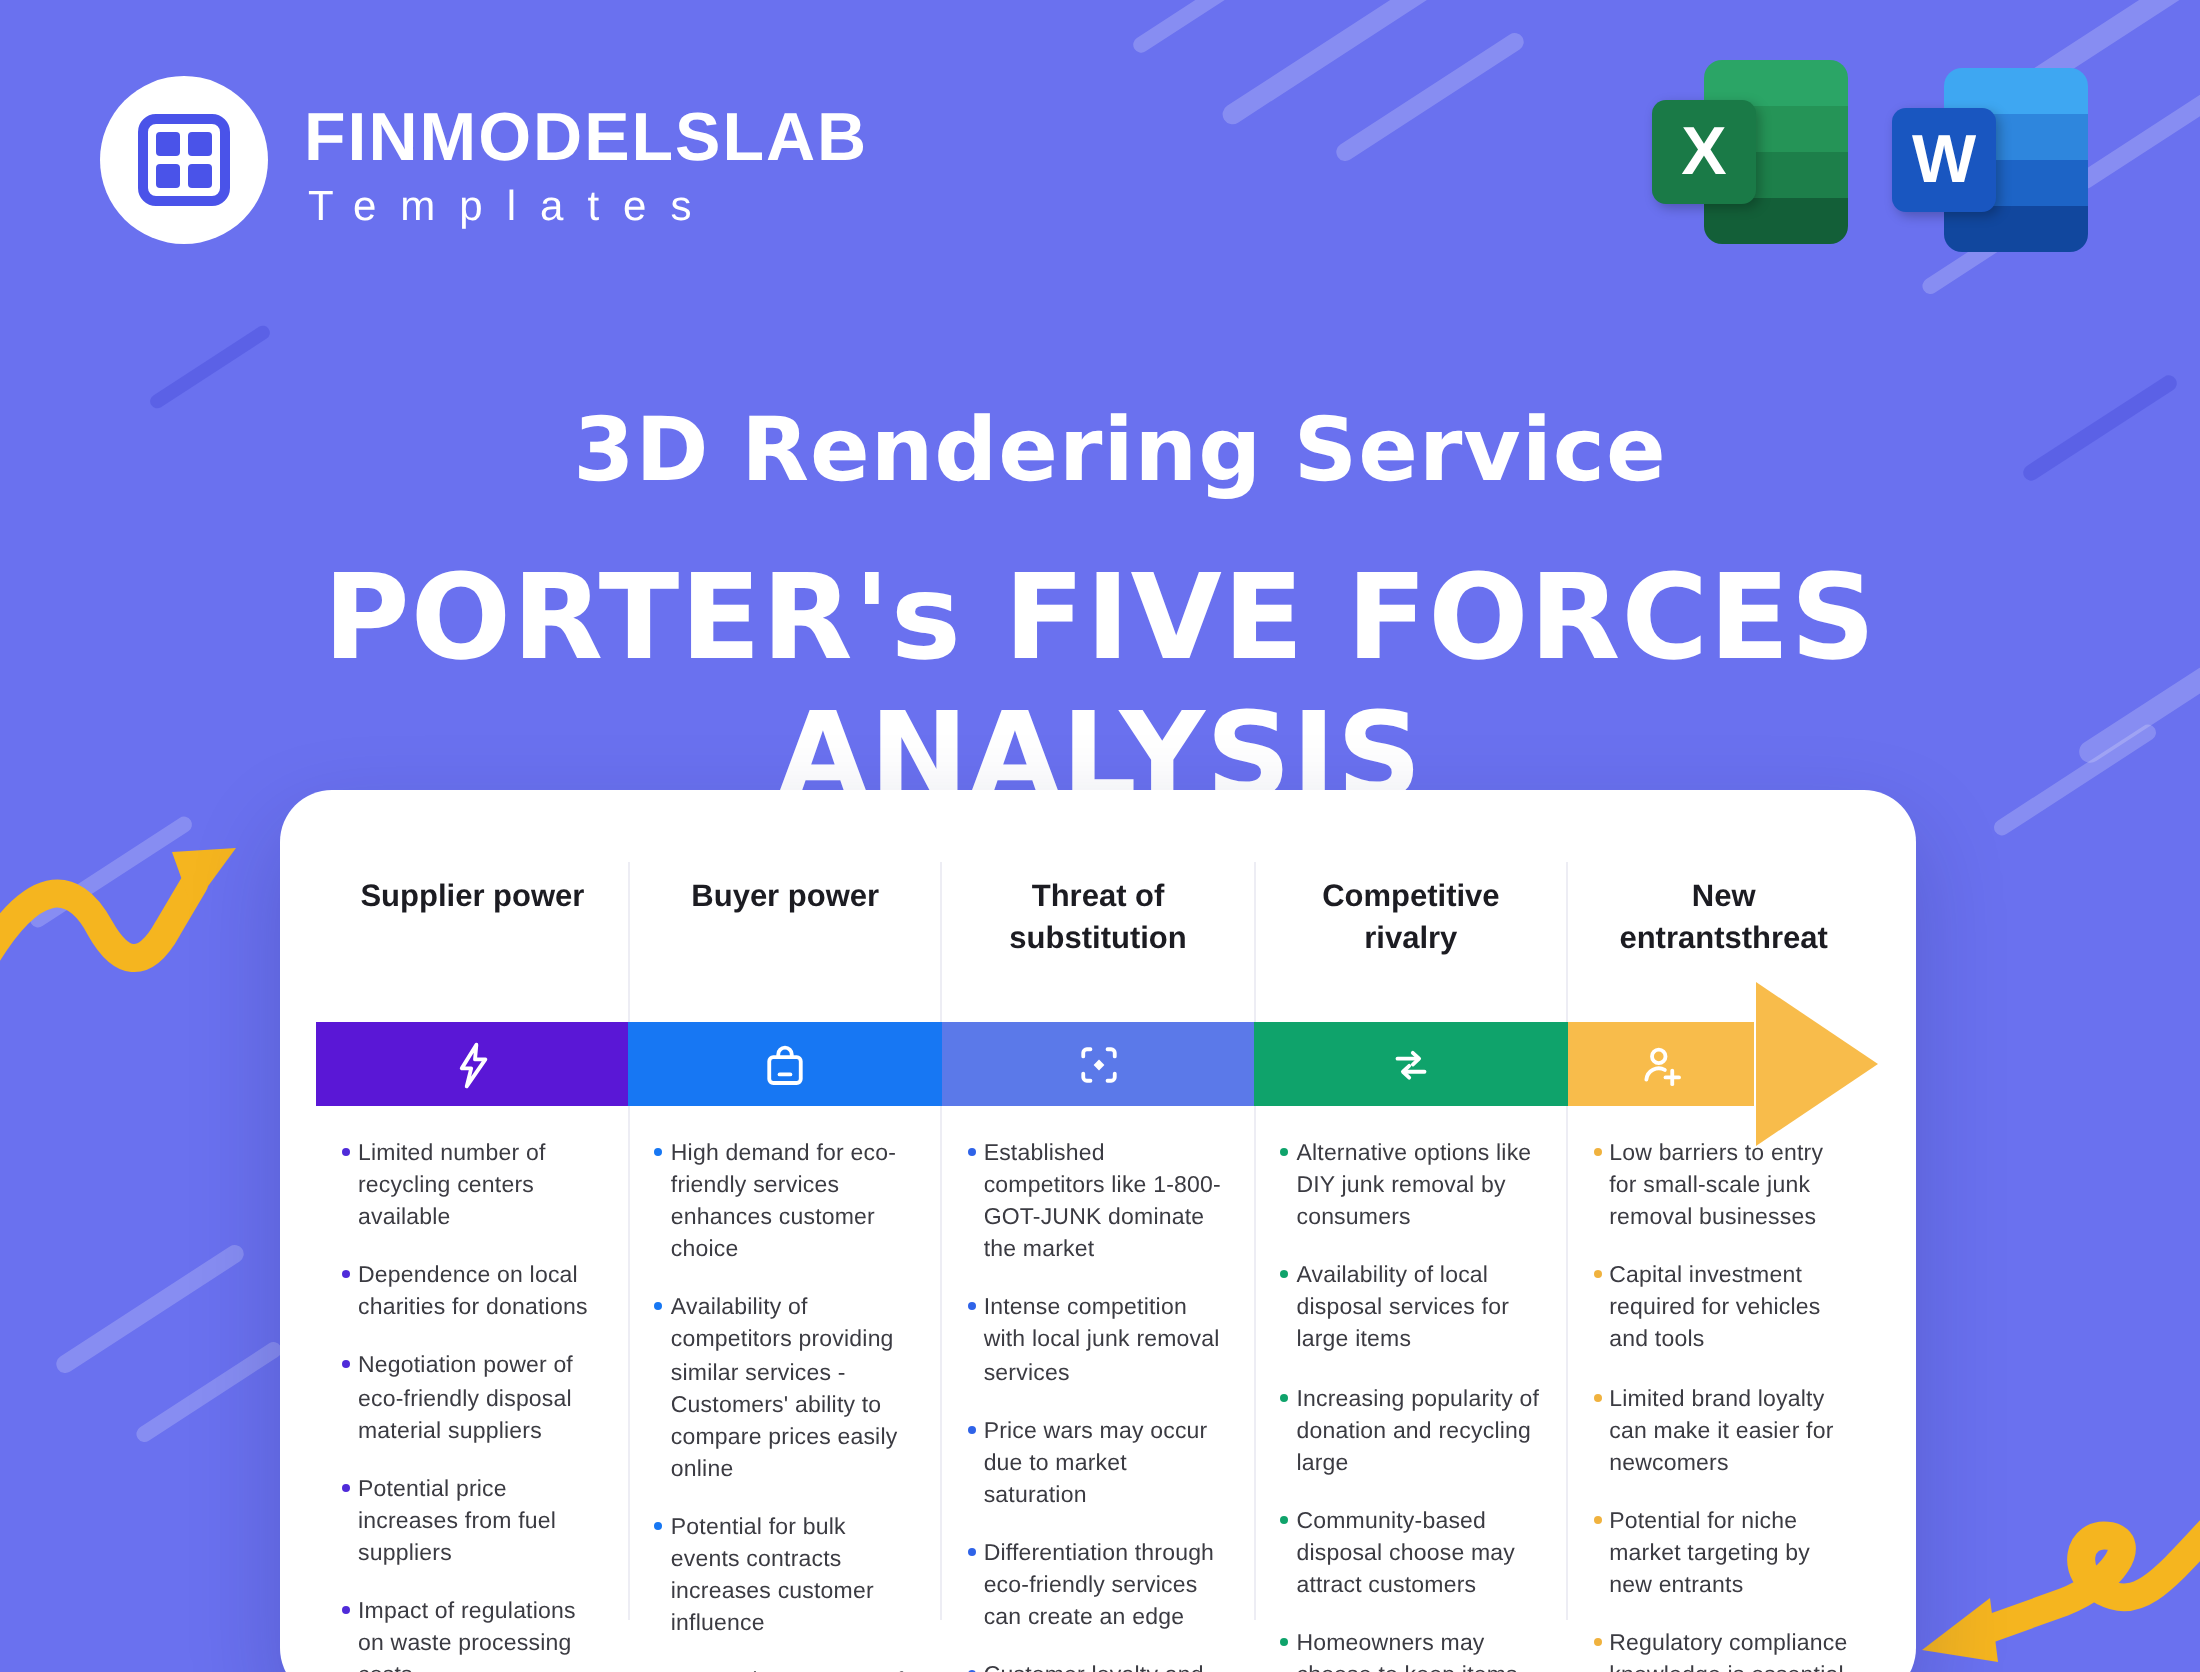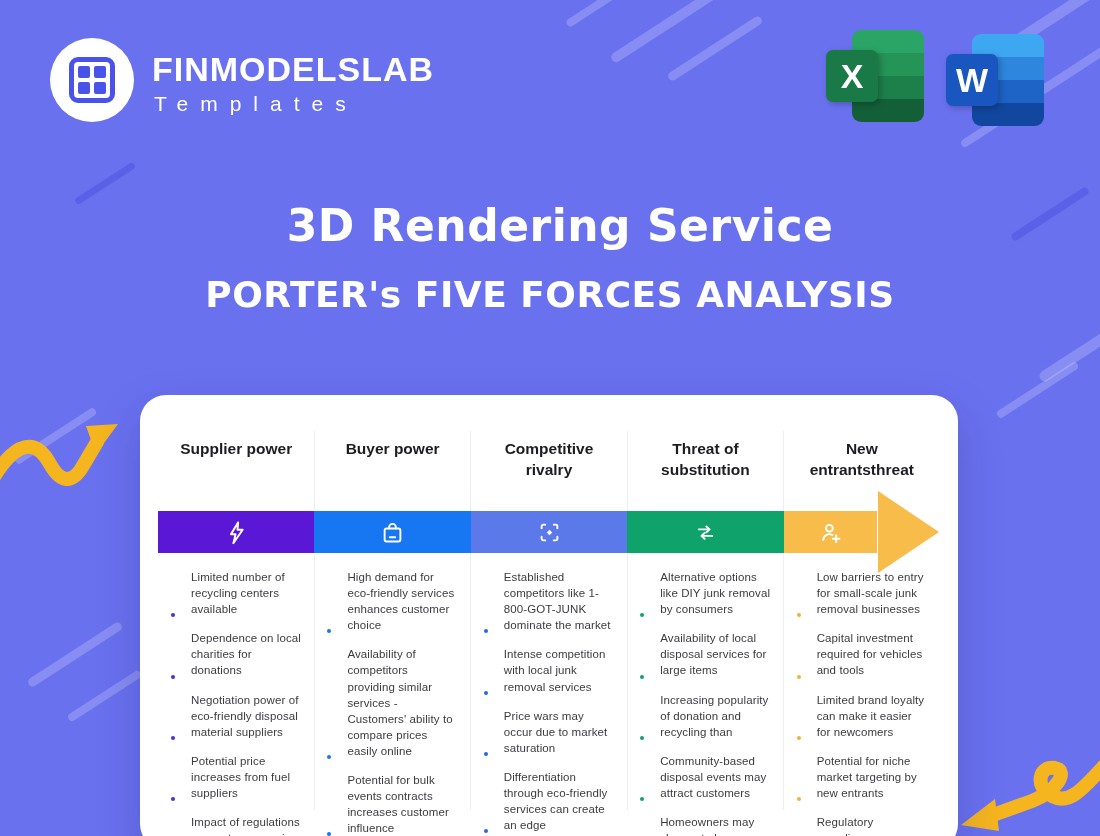--- a/index.html
+++ b/index.html
@@ -31,21 +31,21 @@
   .badge .front{position:absolute; left:0; top:22px; width:52px; height:52px;
     border-radius:7px; color:#fff; font-size:34px; font-weight:800;
     display:flex; align-items:center; justify-content:center;
     box-shadow:2px 2px 6px rgba(0,0,0,.25);}
   #excel-badge{left:826px; top:28px;}
   #word-badge{left:946px; top:32px;}
   
   .title-line{position:absolute; left:0; right:0; text-align:center; color:#fff;
     font-family:"DejaVu Sans", sans-serif; font-weight:800; letter-spacing:.5px;}
   #title-1{top:200px; font-size:44px;margin-left:20px;}
-  #title-2{top:274px; font-size:36px;text-align:center;}
+  #title-2{top:274px; font-size:59px;text-align:center;}
   
   .squiggle{position:absolute;}
   #squiggle-left{left:0; top:398px;}
   #squiggle-right{left:933px; top:733px;}
   .squiggle path{fill:none; stroke:var(--yellow,#f5b51f); stroke-width:14;
     stroke-linecap:round; stroke-linejoin:round;}
   .squiggle polygon{fill:var(--yellow,#f5b51f);}
   
   .card{position:absolute; left:140px; top:395px; width:818px; height:455px;
     background:#fff; border-radius:26px; box-shadow:0 18px 45px rgba(25,28,95,.22);}
@@ -58,22 +58,22 @@
   .seg{flex:1; display:flex; align-items:center; justify-content:center;}
   .seg-last{flex:1; position:relative; background:transparent;}
   .seg-last .seg-rect{position:absolute; left:0; top:0; bottom:0; right:63px;
     display:flex; align-items:center; justify-content:center;}
   .seg-last .seg-arrow{position:absolute; right:1px; top:50%; transform:translateY(-50%);
     width:0; height:0; border-top:41px solid transparent; border-bottom:41px solid transparent;
     border-left:61px solid #f8bc4b;}
   .cols{display:flex; margin-top:16px;}
   .col{flex:1; padding:0 13px; box-sizing:border-box;}
   .col ul{list-style:none; margin:0; padding:0;}
-  .col li{display:flex; gap:16px; margin-bottom:13px; font-size:11.5px;
-    line-height:1.4; color:#3b3b42; letter-spacing:.1px;align-items:flex-end;}
+  .col li{display:flex; gap:4px; margin-bottom:13px; font-size:11.5px;
+    line-height:1.4; color:#3b3b42; letter-spacing:.1px;}
   .dot{width:4px; height:4px; border-radius:50%; flex:none; margin-top:5px; background:#555;}
   .vline{position:absolute; top:36px; bottom:40px; width:1px; background:#ededf4; z-index:1;}
   #vline-0{left:174px;} #vline-1{left:330px;} #vline-2{left:487px;} #vline-3{left:643px;}
   .bicon{width:27px; height:27px;}
   .bicon *{stroke:#fff; stroke-width:1.7; fill:none; stroke-linecap:round; stroke-linejoin:round;}
   .bicon .fillw{fill:#fff; stroke:none;}
 </style>
 </head>
 <body>
 
@@ -141,22 +141,22 @@
     <div class="vline" id="vline-0"></div>
     <div class="vline" id="vline-1"></div>
     <div class="vline" id="vline-2"></div>
     <div class="vline" id="vline-3"></div>
 
     <div class="card-inner">
 
       <div class="headers">
         <div class="hdr">Supplier power</div>
         <div class="hdr">Buyer power</div>
+        <div class="hdr">Threat of substitution</div>
         <div class="hdr">Competitive rivalry</div>
-        <div class="hdr">Threat of substitution</div>
         <div class="hdr">New entrantsthreat</div>
       </div>
 
       <div class="banner">
         <div class="seg" style="background: rgb(90, 23, 214);">
           <svg class="bicon" viewBox="0 0 24 24">
             <path d="M13.5 3 L7 13.5 h4.2 L9.2 21.5 L17.5 9.5 h-4.6 z"></path>
           </svg>
         </div>
         <div class="seg" style="background: rgb(23, 119, 243);">
@@ -269,25 +269,25 @@
             <li>
                 <span class="dot" style="background: rgb(15, 163, 107);"></span>
                 <span>Alternative options like DIY junk removal by consumers</span>
               </li>
             <li>
                 <span class="dot" style="background: rgb(15, 163, 107);"></span>
                 <span>Availability of local disposal services for large items</span>
               </li>
             <li>
                 <span class="dot" style="background: rgb(15, 163, 107);"></span>
-                <span>Increasing popularity of donation and recycling than</span>
-              </li>
-            <li>
-                <span class="dot" style="background: rgb(15, 163, 107);"></span>
-                <span>Community-based disposal events may attract customers</span>
+                <span>Increasing popularity of donation and recycling large</span>
+              </li>
+            <li>
+                <span class="dot" style="background: rgb(15, 163, 107);"></span>
+                <span>Community-based disposal choose may attract customers</span>
               </li>
             <li>
                 <span class="dot" style="background: rgb(15, 163, 107);"></span>
                 <span>Homeowners may choose to keep items rather than discard them</span>
               </li>
           </ul>
         </div>
         <div class="col">
           <ul>
             <li>

